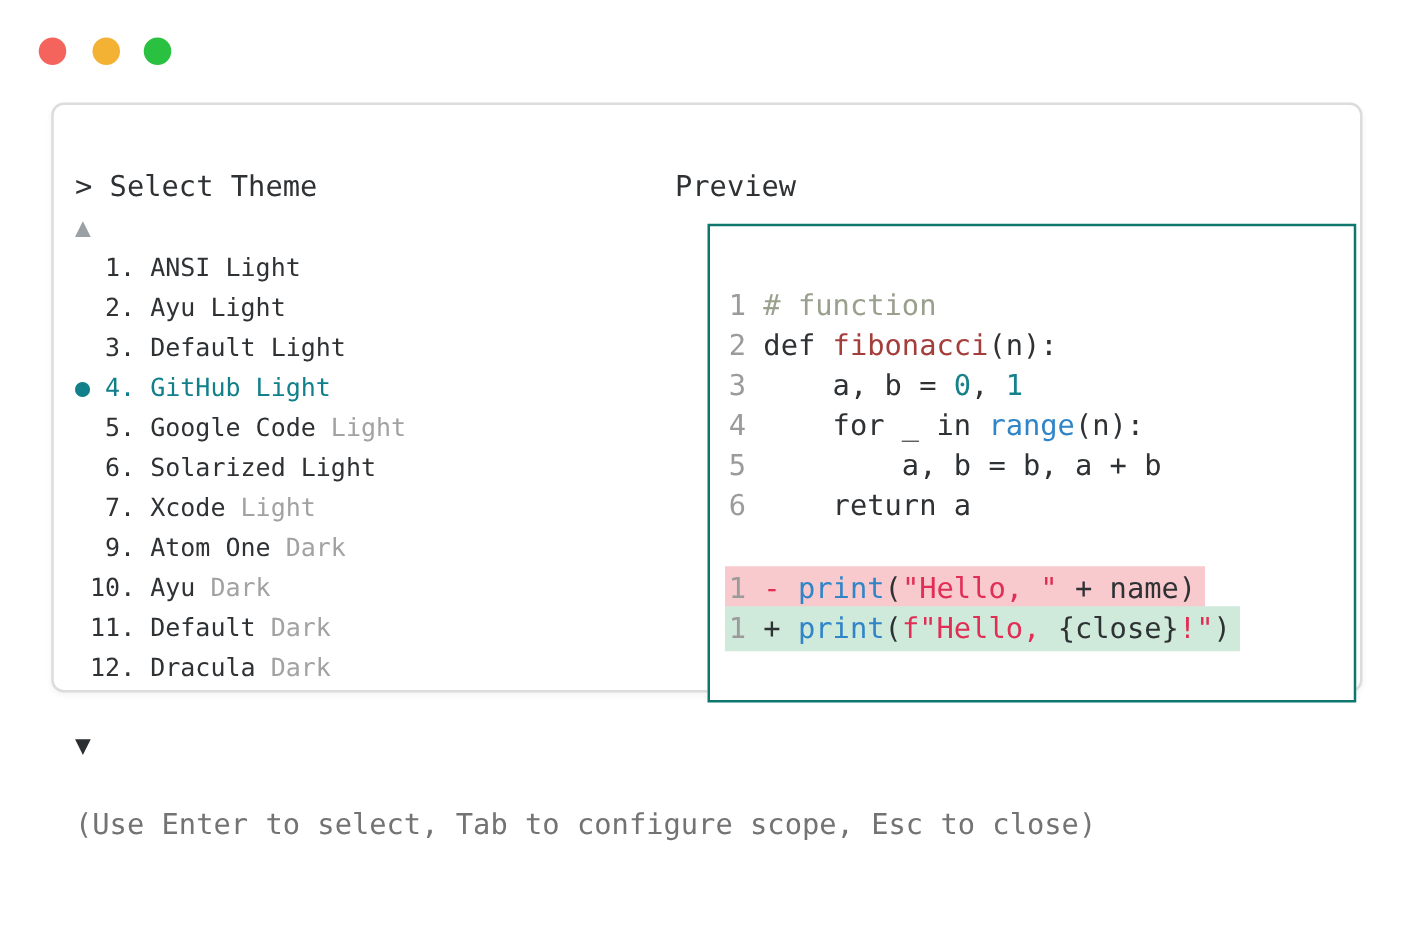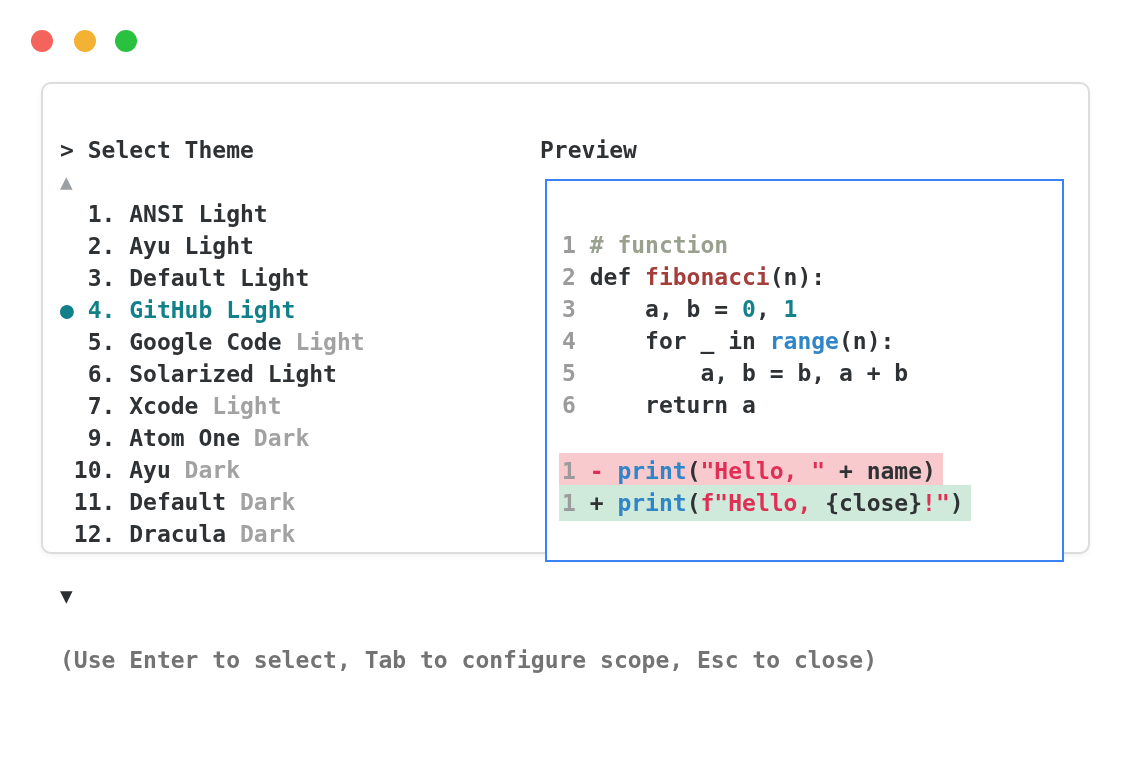--- a/index.html
+++ b/index.html
@@ -8,42 +8,42 @@
 
   
   .dot{position:absolute;top:30px;width:22px;height:22px;border-radius:50%;}
   .dot.red{left:31px;background:#f4645d;}
   .dot.yellow{left:74px;background:#f3b233;}
   .dot.green{left:115px;background:#2bc140;}
 
   
   .panel{position:absolute;left:41px;top:82px;width:1049px;height:472px;box-sizing:border-box;
     background:#ffffff;border:2px solid #dcdcdc;border-radius:10px;
-    box-shadow:0 2px 5px rgba(0,0,0,0.05);font-weight:bold;}
+    box-shadow:0 2px 5px rgba(0,0,0,0.05);}
 
   .mono{font-size:23px;line-height:32px;color:#2f3235;white-space:pre;}
 
   .picker-title{position:absolute;left:17px;top:50px;}
   .preview-title{position:absolute;left:497px;top:50px;}
 
   .scroll-up{position:absolute;left:17px;top:82px;color:#9aa0a4;font-size:21px;line-height:32px;}
   .scroll-down{position:absolute;left:17px;top:496px;color:#2b2e31;font-size:21px;line-height:32px;}
 
   .theme-list{position:absolute;left:17px;top:114px;}
-  .theme-row{height:32px;line-height:32px;font-size:23px;color:#2f3235;white-space:pre;}
+  .theme-row{height:32px;line-height:32px;font-size:20px;color:#2f3235;white-space:pre;}
   .theme-row .mk{display:inline-block;width:1ch;color:#12808a;}
   .theme-row .no{display:inline-block;width:3ch;text-align:right;margin-right:1ch;}
   .theme-row .sx{color:#a2a2a2;}
   .theme-row.selected, .theme-row.selected .no, .theme-row.selected .nm{color:#12808a;}
 
   .help{position:absolute;left:17px;top:560px;color:#737373;}
 
   
-  .pbox{position:absolute;left:502px;top:95px;width:519px;height:383px;box-sizing:border-box;
-    border:2px solid #3b82f6;background:#ffffff;}
+  .pbox{position:absolute;left:523px;top:95px;width:519px;height:383px;box-sizing:border-box;
+    border:2px solid #0f766e;background:#ffffff;}
   .code{position:absolute;left:15px;top:48px;font-size:23px;line-height:32px;}
   .cl{height:32px;line-height:32px;white-space:pre;}
   .ln{display:inline-block;width:1ch;margin-right:1ch;color:#9b9b9b;text-align:right;}
   .tk-fg{color:#2f3235;}
   .tk-comment{color:#9aa08e;}
   .tk-func{color:#a43e3b;}
   .tk-num{color:#16808b;}
   .tk-call{color:#2f85c8;}
   .tk-str{color:#e02e55;}
   .bgw{display:inline-block;}

